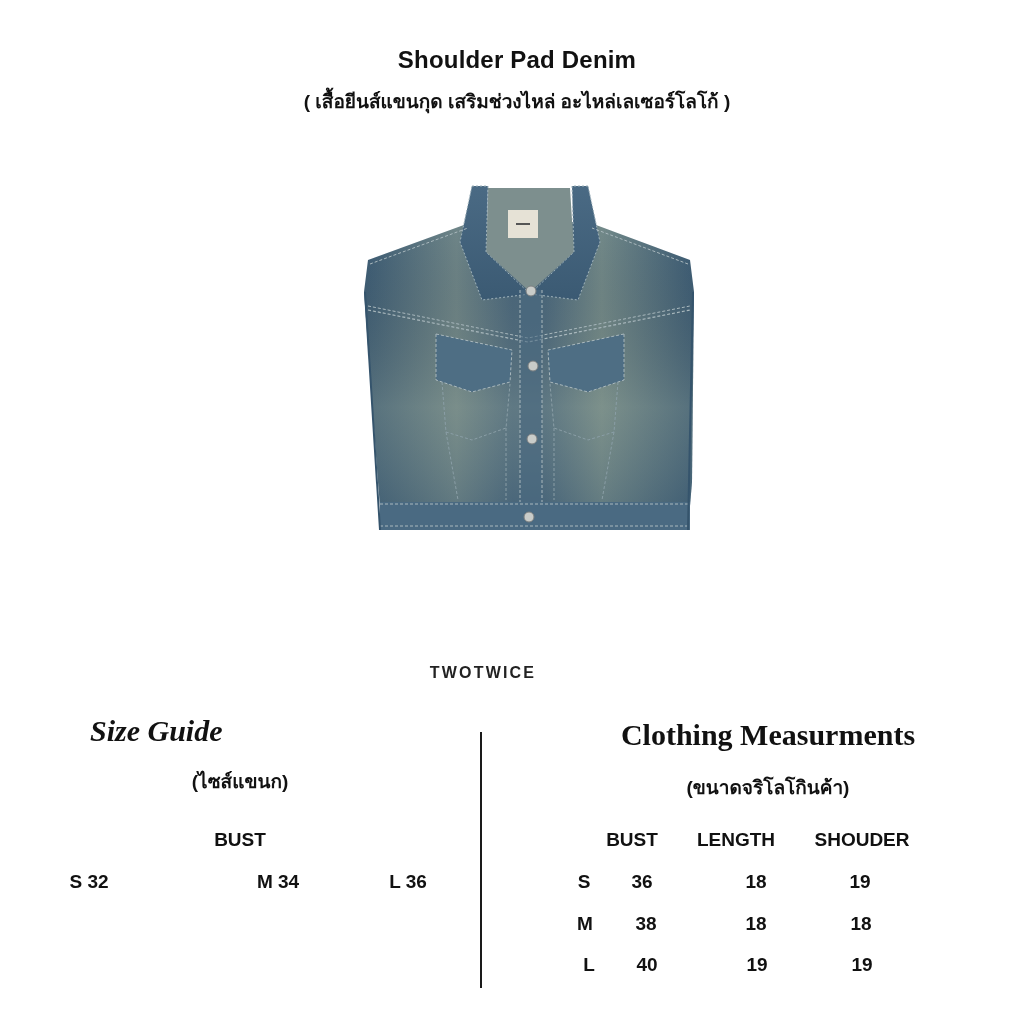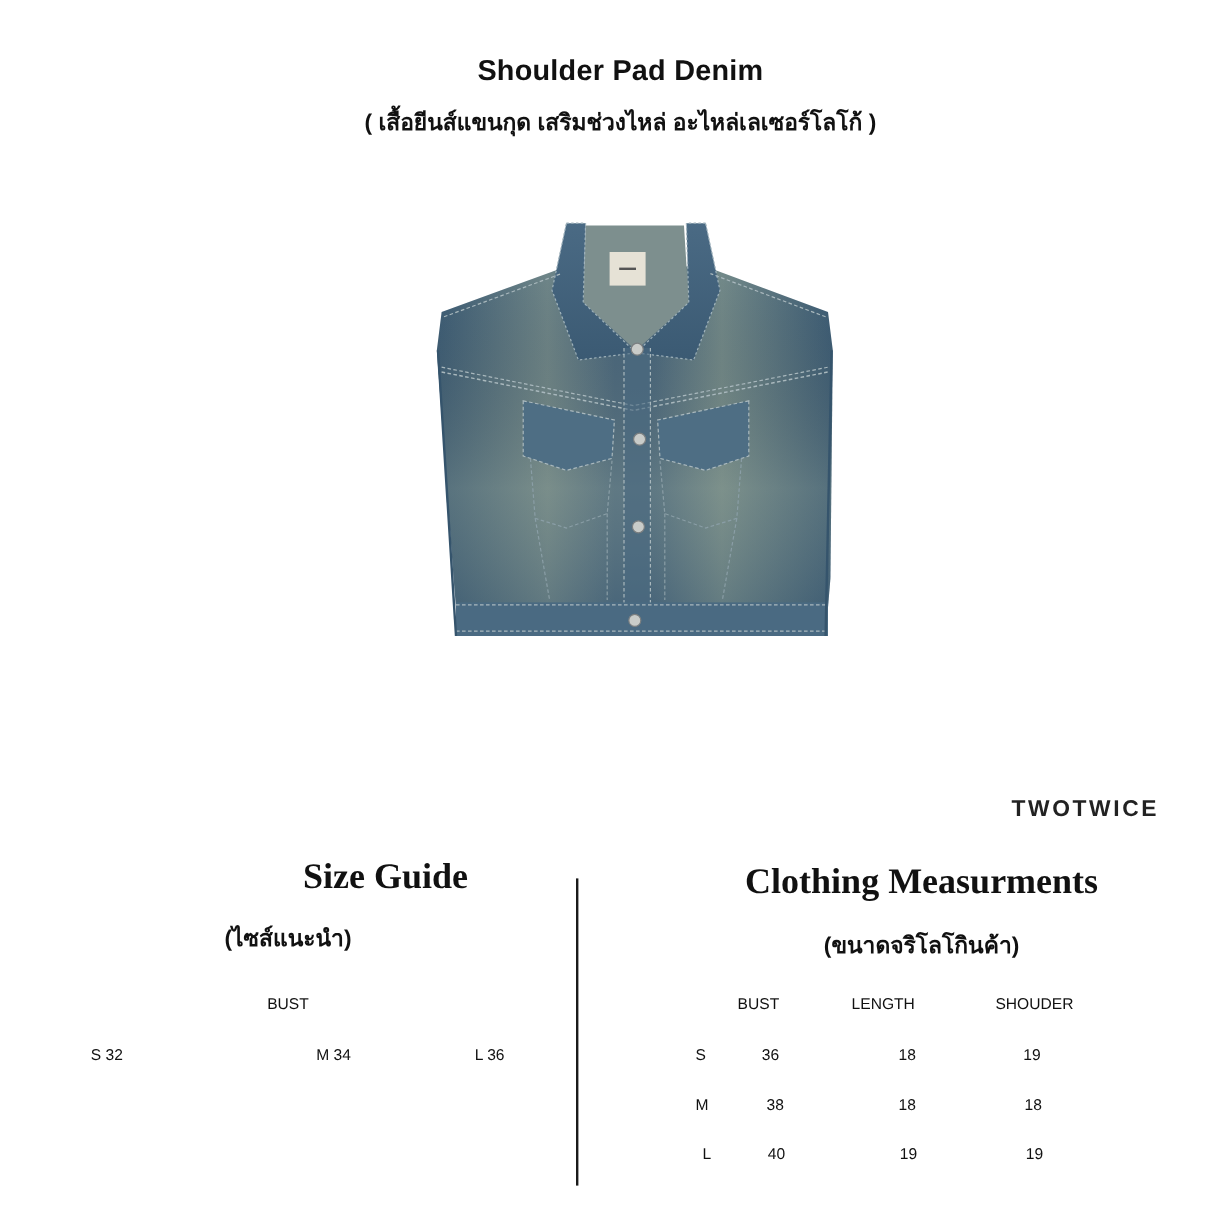--- a/index.html
+++ b/index.html
@@ -1,28 +1,28 @@
 <!DOCTYPE html>
 <html><head>
 <meta charset="utf-8">
 <style>
   html, body { margin: 0; padding: 0; background: #ffffff; }
   body { width: 1024px; height: 1024px; position: relative; overflow: hidden; color: #111; font-family: "Liberation Sans", sans-serif; }
   .abs { position: absolute; }
   .title { left: 0; width: 1034px; top: 46px; text-align: center; font-weight: 700; font-size: 24px; letter-spacing: 0.2px; }
   .subtitle { left: 0; width: 1034px; top: 86px; text-align: center; font-weight: 700; font-size: 19px; }
   .product-image { left: 360px; top: 182px; width: 340px; height: 352px; }
-  .brand { left: 0; width: 966px; top: 664px; text-align: right; font-weight: 700; font-size: 19px; letter-spacing: 2.2px; color: #222; }
+  .brand { left: 0; width: 966px; top: 664px; text-align: center; font-weight: 700; font-size: 16px; letter-spacing: 2.2px; color: #222; }
   .serif-h { font-family: "Liberation Serif", serif; font-weight: 700; color: #111; }
-  .size-guide-title { left: 90px; width: 300px; top: 714px; text-align: right; font-size: 30px; }
+  .size-guide-title { left: 90px; width: 300px; top: 714px; text-align: left; font-size: 30px; font-style: italic; }
   .size-guide-sub { left: 90px; width: 300px; top: 766px; text-align: center; font-size: 19px; font-weight: 700; }
   .meas-title { left: 600px; width: 336px; top: 718px; text-align: center; font-size: 30px; }
   .meas-sub { left: 600px; width: 336px; top: 772px; text-align: center; font-size: 19px; font-weight: 700; }
   .divider { left: 480px; top: 732px; width: 2px; height: 256px; background: #1a1a1a; }
-  .cell { font-weight: 400; font-size: 13px; white-space: nowrap; }
+  .cell { font-weight: 700; font-size: 19px; white-space: nowrap; }
   .c { transform: translateX(-50%); text-align: center; }
 </style>
 </head>
 <body>
 
 <div class="abs title">Shoulder Pad Denim</div>
 <div class="abs subtitle">( เสื้อยีนส์แขนกุด เสริมช่วงไหล่ อะไหล่เลเซอร์โลโก้ )</div>
 
 <div class="abs product-image">
   <svg width="340" height="352" viewBox="0 0 340 352" xmlns="http://www.w3.org/2000/svg">
@@ -87,21 +87,21 @@
     <circle cx="171" cy="109" r="5" fill="#c9ccc9" stroke="#7b7f80"></circle>
     <circle cx="173" cy="184" r="5" fill="#c9ccc9" stroke="#7b7f80"></circle>
     <circle cx="172" cy="257" r="5" fill="#c9ccc9" stroke="#7b7f80"></circle>
     <circle cx="169" cy="335" r="5" fill="#c9ccc9" stroke="#7b7f80"></circle>
   </svg>
 </div>
 
 <div class="abs brand">TWOTWICE</div>
 
 <div class="abs serif-h size-guide-title">Size Guide</div>
-<div class="abs size-guide-sub">(ไซส์แนะนำ)</div>
+<div class="abs size-guide-sub">(ไซส์แขนก)</div>
 <div class="abs cell c" style="left:240px; top:829px;">BUST</div>
 <div class="abs cell c" style="left:89px; top:871px;">S 32</div>
 <div class="abs cell c" style="left:234px; top:871px;margin-left:44px;">M 34</div>
 <div class="abs cell c" style="left:408px; top:871px;">L 36</div>
 
 <div class="abs divider"></div>
 
 <div class="abs serif-h meas-title">Clothing Measurments</div>
 <div class="abs meas-sub">(ขนาดจริโลโกินค้า)</div>
 

